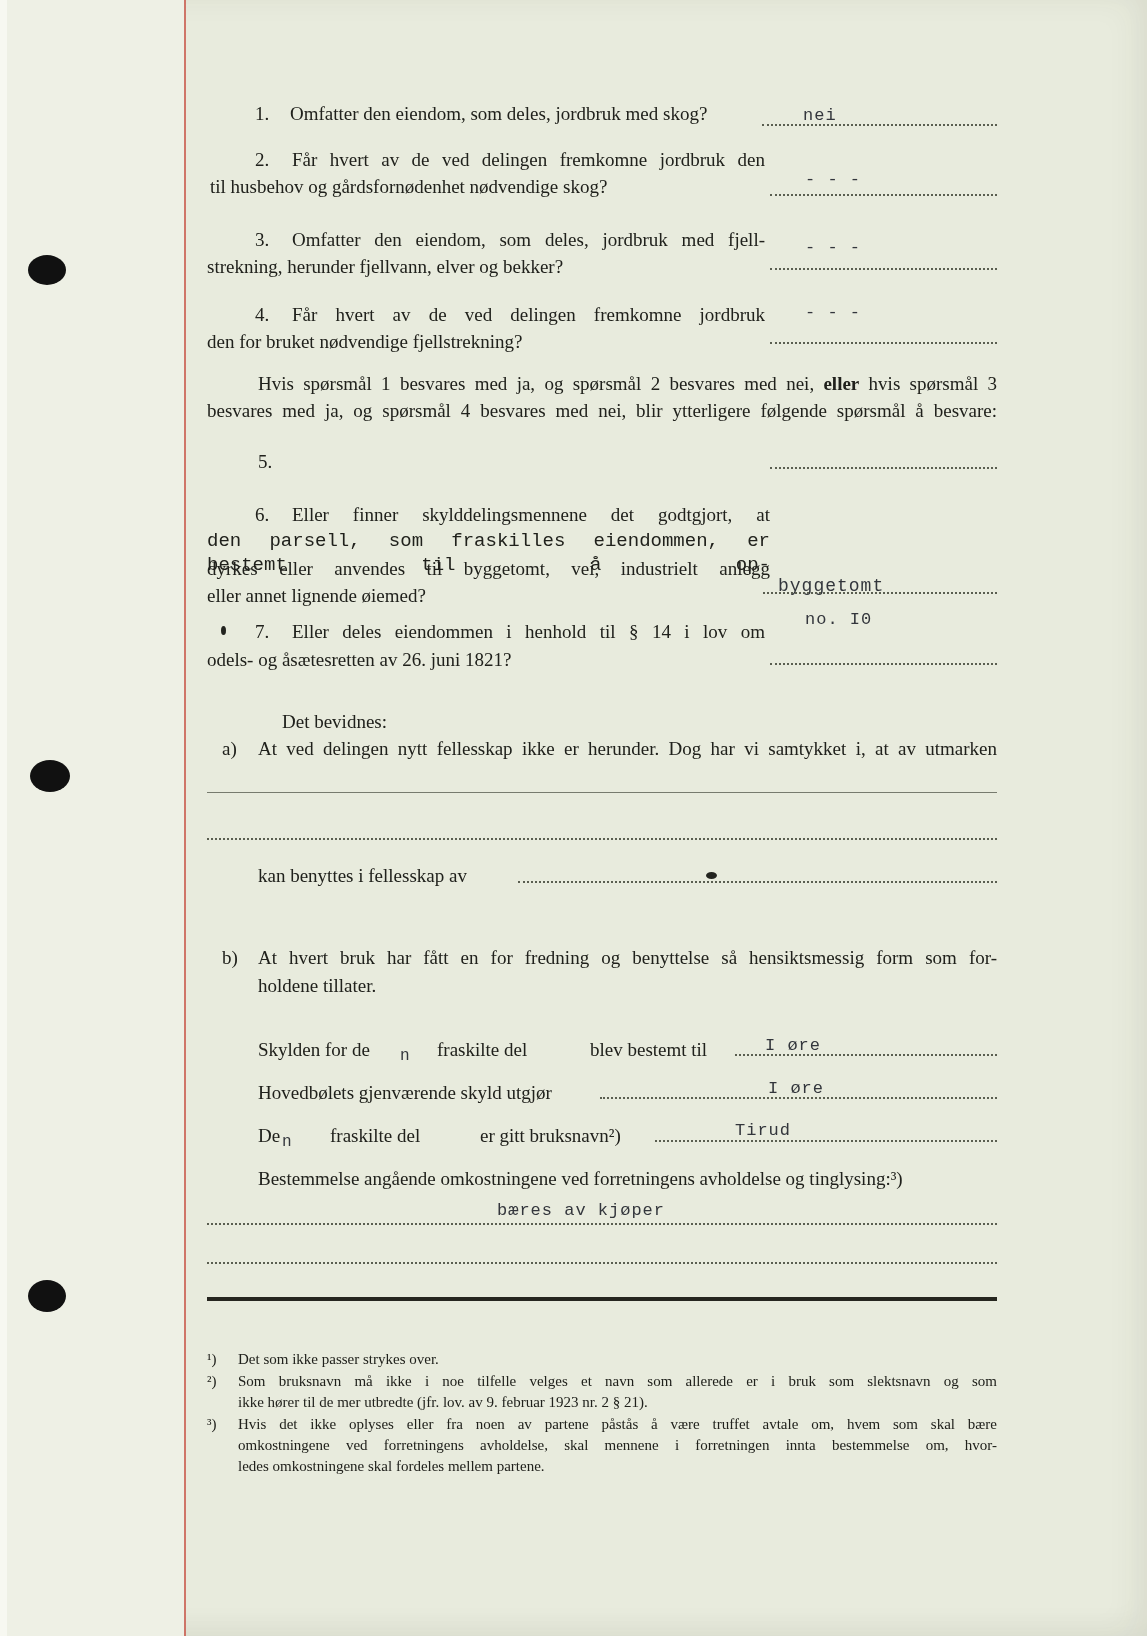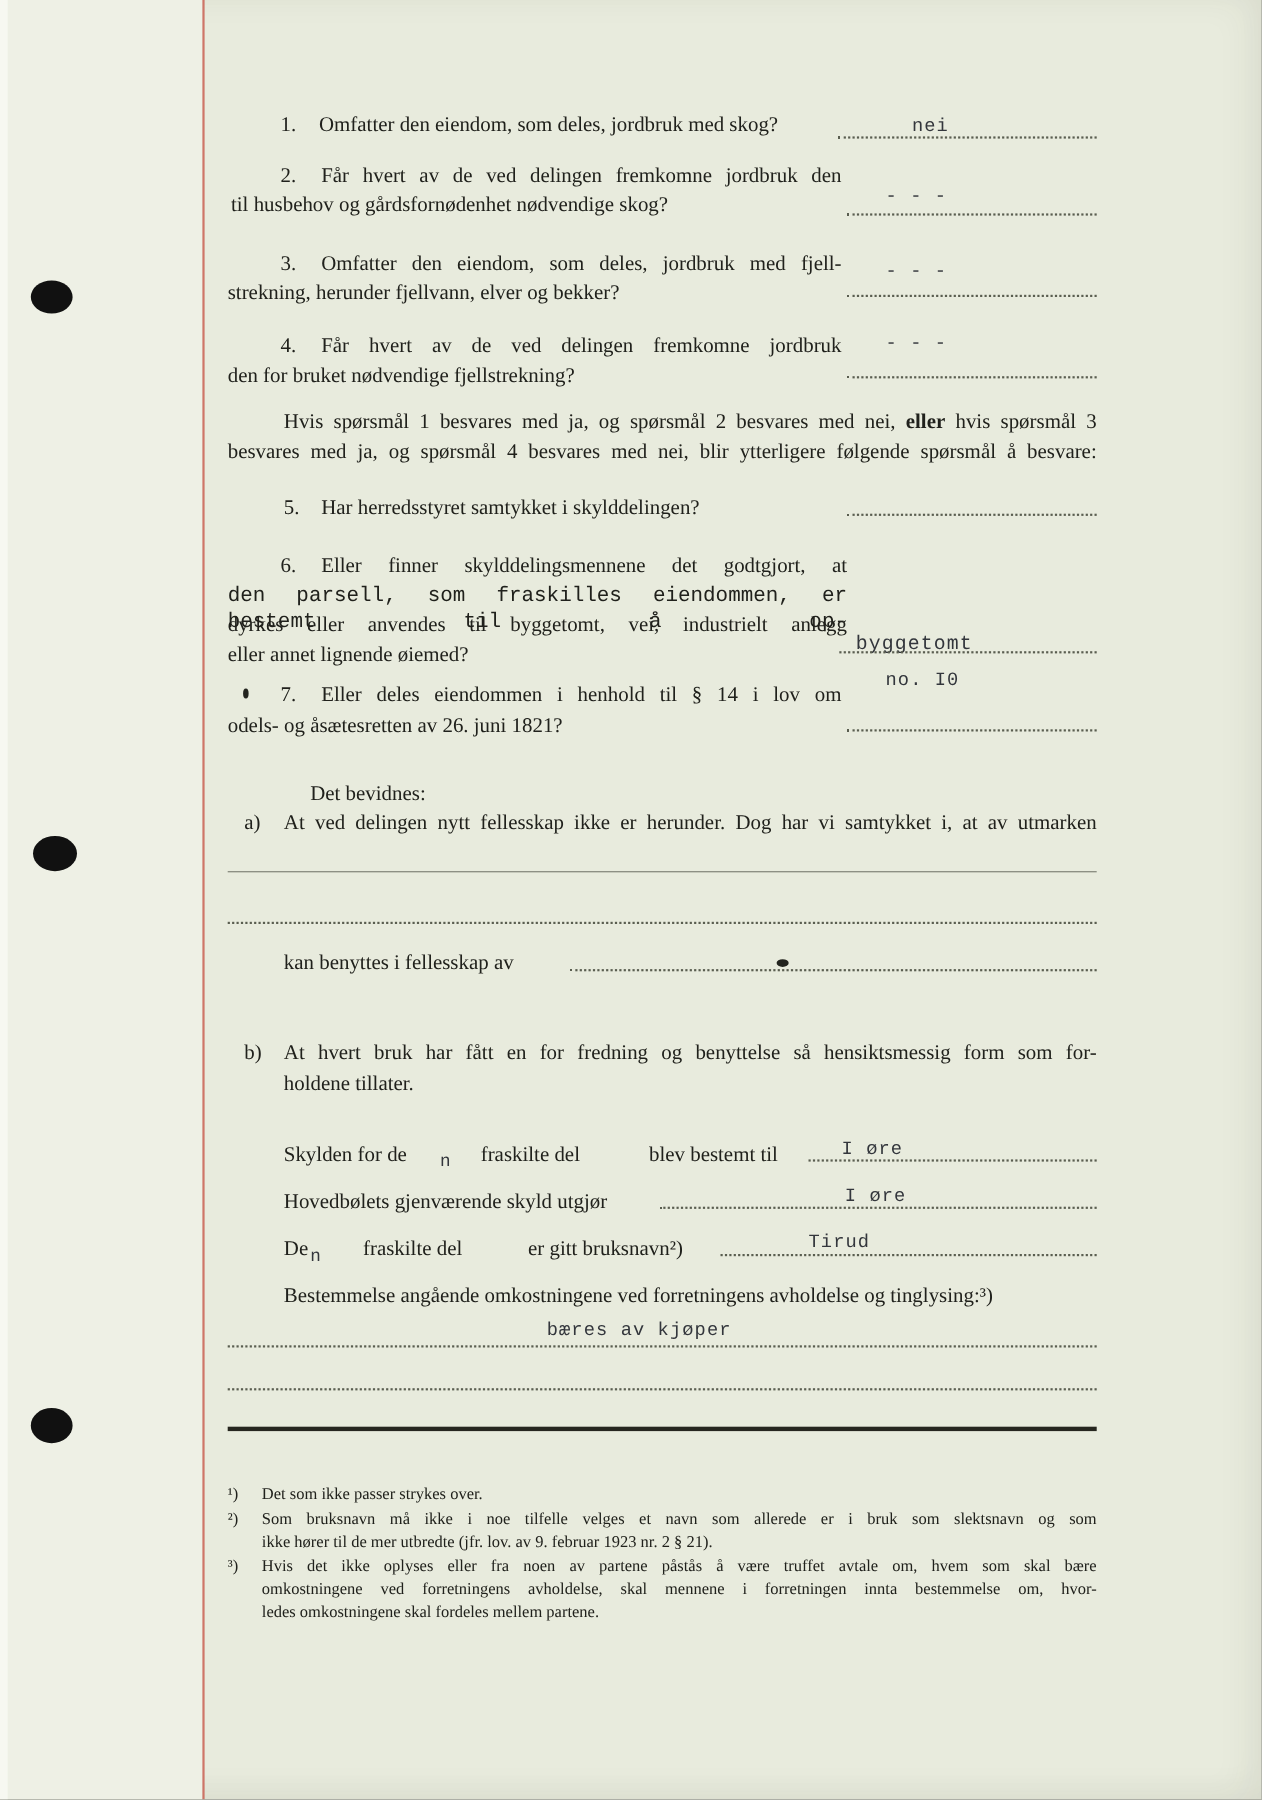--- a/index.html
+++ b/index.html
@@ -33,21 +33,21 @@
   <div class="left-strip"></div>
   <div class="paper-edge"></div>
   <div class="red-line"></div>
 
   <div class="hole" style="left:28px; top:255px; width:38px; height:30px;"></div>
   <div class="hole" style="left:30px; top:760px; width:40px; height:32px;"></div>
   <div class="hole" style="left:28px; top:1280px; width:38px; height:32px;"></div>
 
   <div class="printed" style="left:255px; top:102px;">1.</div>
   <div class="printed" style="left:290px; top:102px;">Omfatter den eiendom, som deles, jordbruk med skog?</div>
-  <div class="typed" style="left:829px; top:106px;text-align:center;">nei</div>
+  <div class="typed" style="left:803px; top:106px;text-align:center;">nei</div>
   <div class="dotted" style="left:762px; top:124px; width:235px;"></div>
 
   <div class="printed" style="left:255px; top:148px;">2.</div>
   <div class="printed just" style="left:292px; top:148px; width:473px;">Får hvert av de ved delingen fremkomne jordbruk den</div>
   <div class="printed" style="left:210px; top:175px;">til husbehov og gårdsfornødenhet nødvendige skog?</div>
   <div class="typed" style="left:805px; top:170px;">- - -</div>
   <div class="dotted" style="left:770px; top:194px; width:227px;"></div>
 
   <div class="printed" style="left:255px; top:228px;">3.</div>
   <div class="printed" style="left:207px; top:255px;">strekning, herunder fjellvann, elver og bekker?</div>
@@ -60,21 +60,20 @@
   <div class="printed" style="left:207px; top:330px;">den for bruket nødvendige fjellstrekning?</div>
   <div class="typed" style="left:805px; top:303px;">- - -</div>
   <div class="dotted" style="left:770px; top:342px; width:227px;"></div>
 
   <div class="printed just" style="left:258px; top:372px; width:739px;">
     <span>Hvis spørsmål 1 besvares med ja, og spørsmål 2 besvares med nei, </span><b>eller</b><span> hvis spørsmål 3</span>
   </div>
   <div class="printed just" style="left:207px; top:399px; width:790px;">besvares med ja, og spørsmål 4 besvares med nei, blir ytterligere følgende spørsmål å besvare:</div>
 
   <div class="printed" style="left:258px; top:450px;">5.</div>
-  <div class="printed" style="left:292px; top:450px;">Har herredsstyret samtykket i skylddelingen?</div>
   <div class="dotted" style="left:770px; top:467px; width:227px;"></div>
 
   <div class="printed" style="left:255px; top:503px;">6.</div>
   <div class="printed just" style="left:292px; top:503px; width:478px;">Eller finner skylddelingsmennene det godtgjort, at</div>
   <div class="printed just" style="left:207px; top:530px; width:563px;font-family:Liberation Mono, monospace;">den parsell, som fraskilles eiendommen, er bestemt til å op-</div>
   <div class="printed just" style="left:207px; top:557px; width:563px;">dyrkes eller anvendes til byggetomt, vei, industrielt anlegg</div>
   <div class="printed" style="left:207px; top:584px;">eller annet lignende øiemed?</div>
   <div class="typed" style="left:778px; top:576px; font-size:18px;">byggetomt</div>
   <div class="dotted" style="left:763px; top:592px; width:234px;"></div>
   <div class="typed" style="left:805px; top:610px;">no. I0</div>

